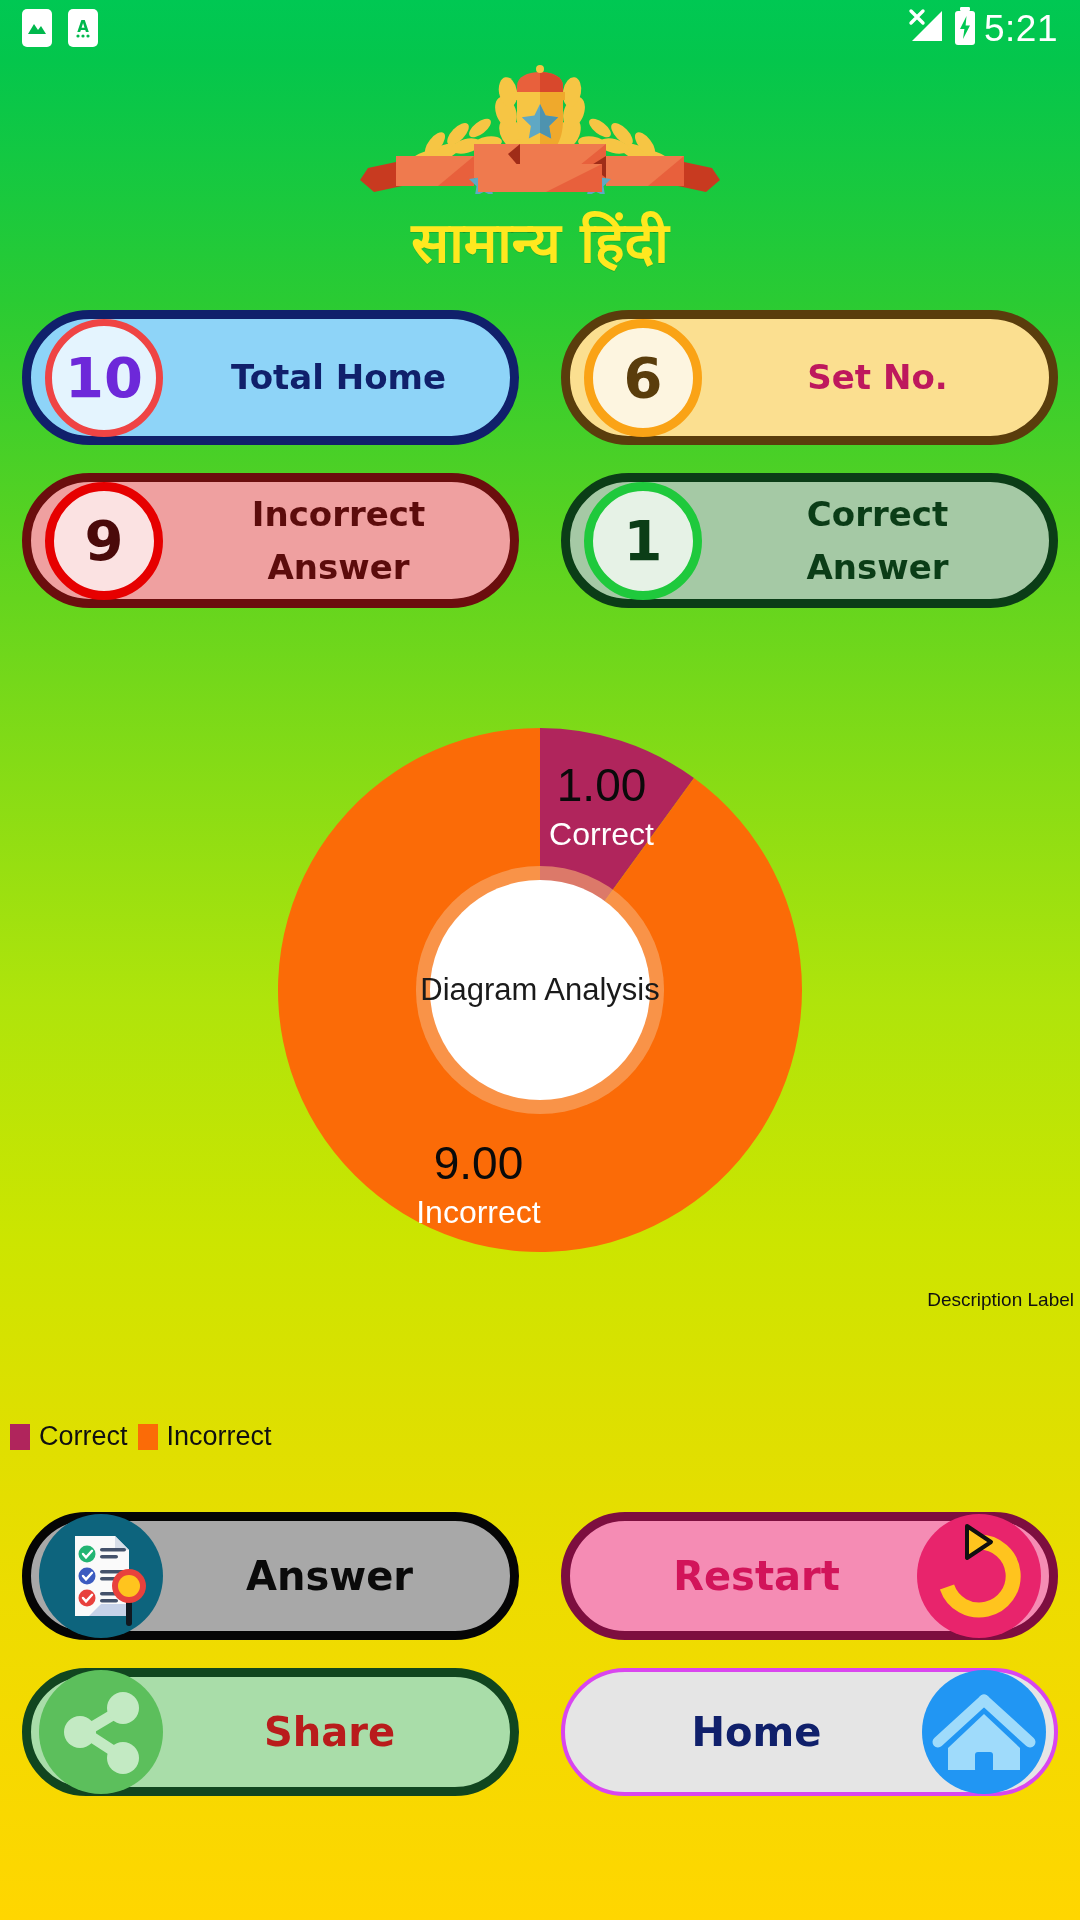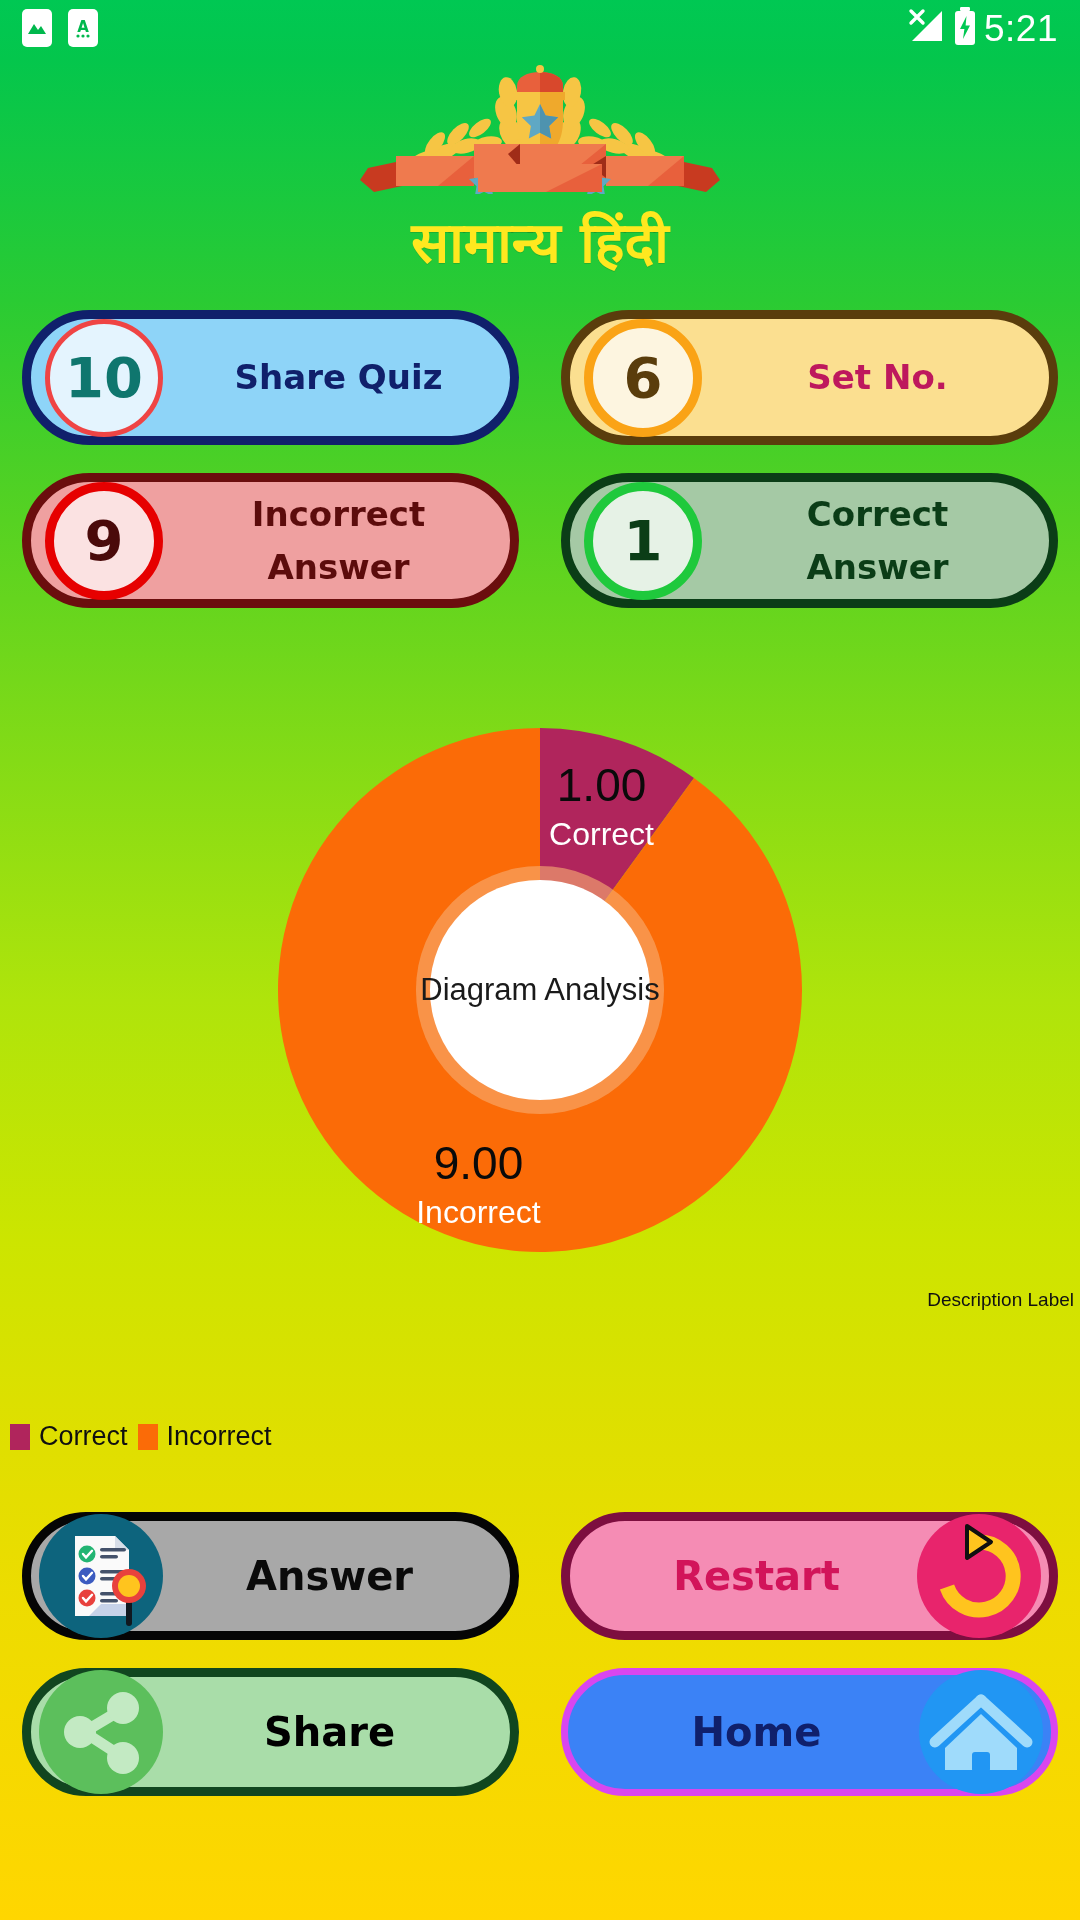--- a/index.html
+++ b/index.html
@@ -86,21 +86,21 @@
     flex: 1;
     text-align: center;
     font-size: 34px;
     font-weight: bold;
     font-family: "DejaVu Sans", sans-serif;
     line-height: 1.55;
     padding-right: 14px;
   }
 
   .card.total   { background:#8ED4F8; border:9px solid #10206B; }
-  .card.total .badge { background:#E4F4FE; border:5px solid #ef4444; color:#0f766e; }
+  .card.total .badge { background:#E4F4FE; border:7px solid #ef4444; color:#6d28d9; }
   .card.total .clabel { color:#10206B; }
 
   .card.setno   { background:#FBDF90; border:9px solid #5A3D0C; }
   .card.setno .badge { background:#FDF5E0; border:9px solid #FAA316; color:#5A3D0C; }
   .card.setno .clabel { color:#be185d; }
 
   .card.incorrect { background:#EFA0A0; border:9px solid #6B0E0E; }
   .card.incorrect .badge { background:#FBE2E2; border:9px solid #E60000; color:#4A0A0A; }
   .card.incorrect .clabel { color:#5C0C0C; }
 
@@ -181,23 +181,23 @@
   .abtn.answer { background:#A8A8A8; border:9px solid #050505; }
   .abtn.answer .aicon { background:#0D647D; }
   .abtn.answer .alabel { color:#0a0a0a; }
 
   .abtn.restart { background:#F58CB4; border:9px solid #7D0E3F; }
   .abtn.restart .aicon { background:#E8246C; }
   .abtn.restart .alabel { color:#D2145A; }
 
   .abtn.share { background:#A9DDA9; border:9px solid #11461F; }
   .abtn.share .aicon { background:#5CBF5C; }
-  .abtn.share .alabel { color:#000000; }
-
-  .abtn.home { background:#3b82f6; border:7px solid #d946ef; }
+  .abtn.share .alabel { color:#b91c1c; }
+
+  .abtn.home { background:#e5e5e5; border:4px solid #d946ef; }
   .abtn.home .aicon { background:#2196F3; }
   .abtn.home .alabel { color:#10206B; }
 </style>
 </head>
 <body>
 
 <div class="statusbar">
   <div class="sb-left">
     <span class="sb-appicon">
       <svg width="20" height="18" viewBox="0 0 20 18" aria-hidden="true">
@@ -324,21 +324,21 @@
       <path d="M118 100 h124 l-56 28 h-68 z" fill="#EF7A4E"></path>
     </svg>
   </div>
   <div class="app-title">सामान्य हिंदी</div>
 </div>
 
 <div class="stats">
 
   <div class="card total">
     <div class="badge">10</div>
-    <div class="clabel">Share Quiz</div>
+    <div class="clabel">Total Home</div>
   </div>
 
   <div class="card setno">
     <div class="badge">6</div>
     <div class="clabel">Set No.</div>
   </div>
 
   <div class="card incorrect">
     <div class="badge">9</div>
     <div class="clabel">

